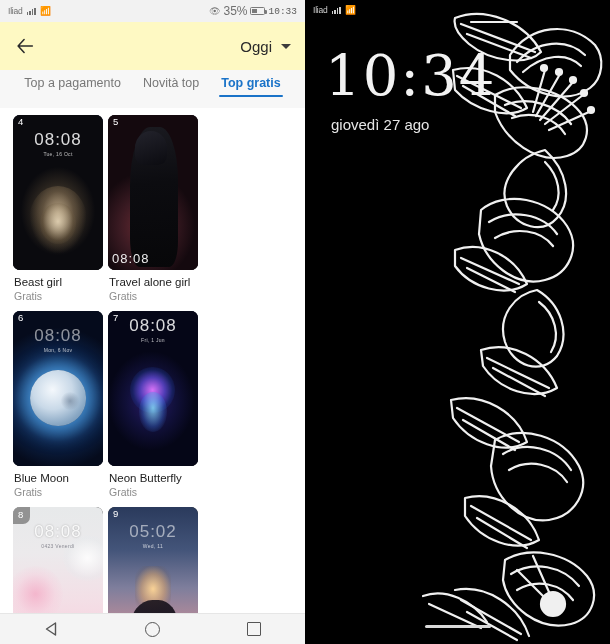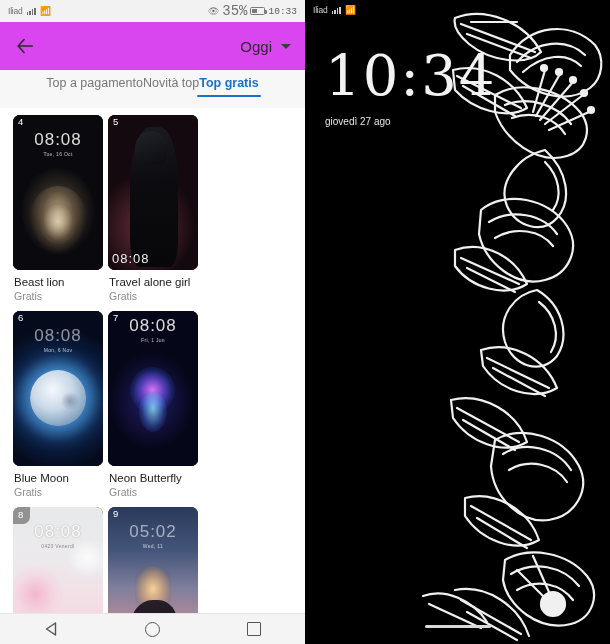--- a/index.html
+++ b/index.html
@@ -24,33 +24,33 @@
   .carrier{font-size:8.5px;letter-spacing:-.2px;color:#6f6f6f;}
   .sig{display:inline-flex;align-items:flex-end;gap:1px;height:8px;}
   .sig i{display:block;width:1.6px;background:#6f6f6f;}
   .sig i:nth-child(1){height:3px}.sig i:nth-child(2){height:4.5px}
   .sig i:nth-child(3){height:6px}.sig i:nth-child(4){height:7.5px}
   .wifi{font-size:9px;line-height:1;color:#6f6f6f;}
   .eye{font-size:9px;color:#6f6f6f;}
   .batt{position:relative;width:15px;height:8px;border:1px solid #7a7a7a;border-radius:1.5px;box-sizing:border-box;}
   .batt:after{content:"";position:absolute;right:-3px;top:2px;width:2px;height:4px;background:#7a7a7a;border-radius:0 1px 1px 0;}
   .batt i{position:absolute;left:1px;top:1px;bottom:1px;width:5px;background:#7a7a7a;display:block;}
-  .pct{font-size:14px;color:#6f6f6f;font-family:Liberation Mono, monospace;}
+  .pct{font-size:12px;color:#6f6f6f;}
   .clock-sb{font-size:9.5px;color:#5c5c5c;font-family:Liberation Mono, monospace;}
 
-  .appbar{height:48px;background:#d946ef;display:flex;align-items:center;
+  .appbar{height:48px;background:#fef9c3;display:flex;align-items:center;
           justify-content:space-between;padding:0 12px;box-sizing:border-box;}
   .back-btn{width:26px;height:26px;display:flex;align-items:center;justify-content:center;cursor:pointer;}
   .back-btn svg{display:block}
   .today-sel{display:flex;align-items:center;gap:9px;cursor:pointer;padding-right:2px;}
   .today-label{font-size:15px;color:#2b2b2b;}
   .caret{width:0;height:0;border-left:5px solid transparent;border-right:5px solid transparent;border-top:5.5px solid #3c3c3c;}
 
   .tabs{height:38px;background:#f7f7f7;display:flex;align-items:flex-start;
-        justify-content:center;padding-top:6px;box-sizing:border-box;}
+        justify-content:center;gap:22px;padding-top:6px;box-sizing:border-box;}
   .tab{font-size:12.5px;color:#777;padding-bottom:7px;position:relative;cursor:pointer;white-space:nowrap;}
   .tab.active{color:#1a73c8;font-weight:bold;}
   .tab.active:after{content:"";position:absolute;left:-2px;right:-2px;bottom:0;height:2.5px;background:#1a73c8;border-radius:2px;}
 
   .grid-wrap{position:absolute;left:0;right:0;top:108px;bottom:30px;background:#fff;overflow:hidden;}
   .grid{display:flex;flex-wrap:wrap;gap:0 5px;padding:7px 13px 0 13px;box-sizing:border-box;}
   .card{width:90px;margin-bottom:9px;}
   .thumb{position:relative;width:90px;height:155px;border-radius:7px;overflow:hidden;background:#111;}
   .badge{position:absolute;left:0;top:0;padding:2px 5px 3px 5px;font-size:9.5px;color:#fff;z-index:4;line-height:1;}
   .badge.chip{background:rgba(130,130,130,.85);border-radius:0 0 7px 0;padding:3px 7px 4px 5px;}
@@ -123,21 +123,21 @@
 
   
   .pane-right{position:relative;width:305px;height:644px;background:#000;overflow:hidden;}
   .lock-status{position:absolute;left:0;right:0;top:0;height:20px;display:flex;align-items:center;
                justify-content:space-between;padding:0 8px;box-sizing:border-box;z-index:6;}
   .lock-status .carrier{color:#cfcfcf;}
   .lock-status .sig i{background:#cfcfcf;}
   .lock-status .wifi{color:#cfcfcf;}
   .lock-clock{position:absolute;left:20px;top:48px;z-index:6;}
   .lock-clock .big{font-size:56px;line-height:1;color:#f2f2f2;font-weight:300;letter-spacing:2px;font-family:"DejaVu Serif",serif;}
-  .lock-clock .sub{font-size:10px;color:#e6e6e6;margin-top:12px;}
+  .lock-clock .sub{font-size:15px;color:#e6e6e6;margin-top:12px;margin-left:6px;}
   .unlock{position:absolute;left:0;right:0;bottom:30px;display:flex;align-items:center;
           justify-content:center;gap:6px;z-index:6;}
   .unlock .lk{width:10px;height:12px;position:relative;}
   .unlock .lk:before{content:"";position:absolute;left:1px;bottom:0;width:8px;height:7px;background:#cfcfcf;border-radius:1px;}
   .unlock .lk:after{content:"";position:absolute;left:2px;top:0;width:6px;height:6px;border:1.5px solid #cfcfcf;border-bottom:none;border-radius:3px 3px 0 0;box-sizing:border-box;}
   .unlock .txt{font-size:12.5px;color:#dcdcdc;}
   .home-ind{position:absolute;left:50%;transform:translateX(-50%);bottom:16px;width:66px;height:3px;
             background:#d9d9d9;border-radius:2px;z-index:6;}
   .floral{position:absolute;inset:0;z-index:2;}
 
@@ -200,21 +200,21 @@
 
         <div class="card">
           <div class="thumb">
             <div class="art art-lion"></div>
             <div class="badge">4</div>
             <div class="ovl-clock dark">
               <div class="t">08:08</div>
               <div class="d">Tue, 16 Oct</div>
             </div>
           </div>
-          <div class="name">Beast lion</div>
+          <div class="name">Beast girl</div>
           <div class="price">Gratis</div>
         </div>
 
         <div class="card">
           <div class="thumb">
             <div class="art art-girl"></div>
             <div class="badge">5</div>
             <div class="ovl-bottom">08:08</div>
           </div>
           <div class="name">Travel alone girl</div>

